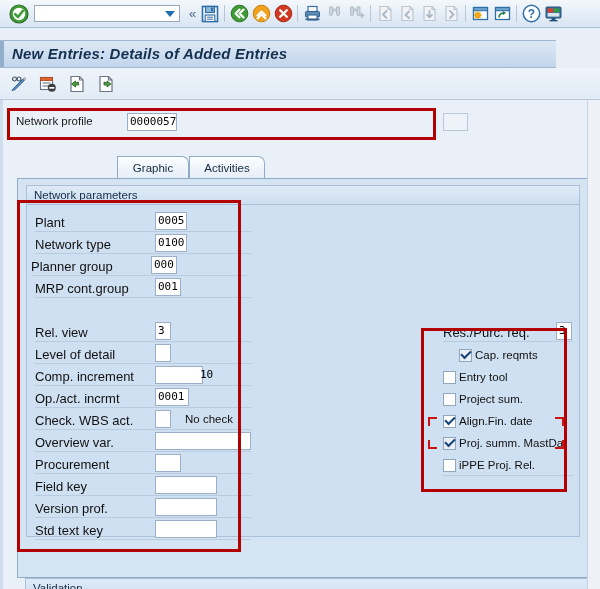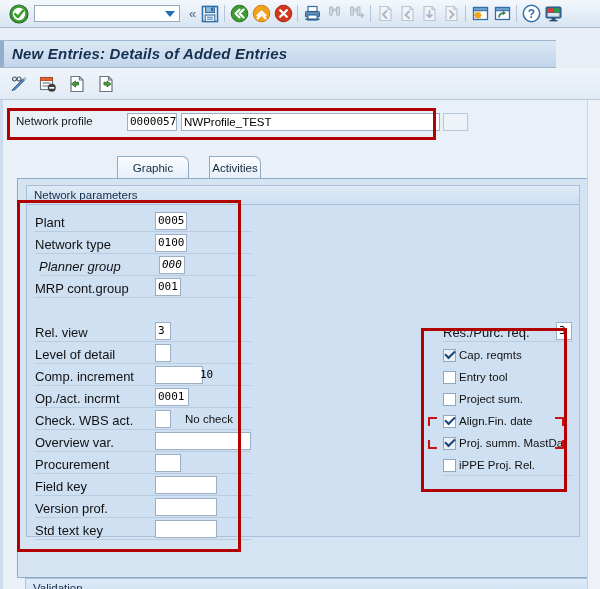--- a/index.html
+++ b/index.html
@@ -337,29 +337,28 @@
         <path d="M8 8 v3 h3 v2 l4 -3 l-4 -3 v2 z" fill="#4f9c46" stroke="#2f6e28" stroke-width="0.9" stroke-linejoin="round"></path>
       </svg>
     </span>
   </div>
 
   <div class="canvas">
 
     <div class="hdrrow">
       <span class="hdrlabel">Network profile</span>
       <div class="inp" id="f-profile-key">0000057</div>
-      <div class="inp" id="f-profile-txt">NWProfile_TEST</div>
       <div id="f-profile-extra"></div>
     </div>
 
     <div class="tabstrip">
       <div class="tab" style="left:100px;width:72px;">
         <span>Graphic</span>
       </div>
-      <div class="tab" style="left:172px;width:52px;margin-left:20px;">
+      <div class="tab" style="left:172px;width:76px;">
         <span>Activities</span>
       </div>
     </div>
 
     <div class="tabpanel">
 
       <div class="groupbox">
         <div class="gb-head">
           <span>Network parameters</span>
         </div>
@@ -370,21 +369,21 @@
             <span class="frule" style="width:216px;"></span>
             <div class="inp" style="position:absolute;left:120px;top:0;width:32px;">0005</div>
           </div>
 
           <div class="frow" style="left:8px;top:29px;width:216px;">
             <span class="flabel">Network type</span>
             <span class="frule" style="width:216px;"></span>
             <div class="inp" style="position:absolute;left:120px;top:0;width:32px;">0100</div>
           </div>
 
-          <div class="frow" style="left:12px;top:51px;width:216px;font-style:italic;">
+          <div class="frow" style="left:4px;top:51px;width:216px;">
             <span class="flabel">Planner group</span>
             <span class="frule" style="width:216px;"></span>
             <div class="inp" style="position:absolute;left:120px;top:0;width:26px;">000</div>
           </div>
 
           <div class="frow" style="left:8px;top:73px;width:216px;">
             <span class="flabel">MRP cont.group</span>
             <span class="frule" style="width:216px;"></span>
             <div class="inp" style="position:absolute;left:120px;top:0;width:26px;">001</div>
           </div>
@@ -449,21 +448,21 @@
             <span class="frule" style="width:216px;"></span>
             <div class="inp" style="position:absolute;left:120px;top:0;width:62px;"></div>
           </div>
 
           <div class="frow" style="left:416px;top:117px;width:130px;">
             <span class="flabel">Res./Purc. req.</span>
             <span class="frule" style="width:130px;"></span>
             <div class="inp" style="position:absolute;left:113px;top:0;width:16px;">3</div>
           </div>
 
-          <div class="chkrow" style="left:416px;top:139px;">
+          <div class="chkrow" style="left:432px;top:139px;">
             <span class="chk on gray"></span>
             <span class="chklbl">Cap. reqmts</span>
           </div>
           <div class="chkrow" style="left:416px;top:161px;">
             <span class="chk"></span>
             <span class="chklbl">Entry tool</span>
           </div>
           <div class="chkrow" style="left:416px;top:183px;">
             <span class="chk"></span>
             <span class="chklbl">Project sum.</span>

